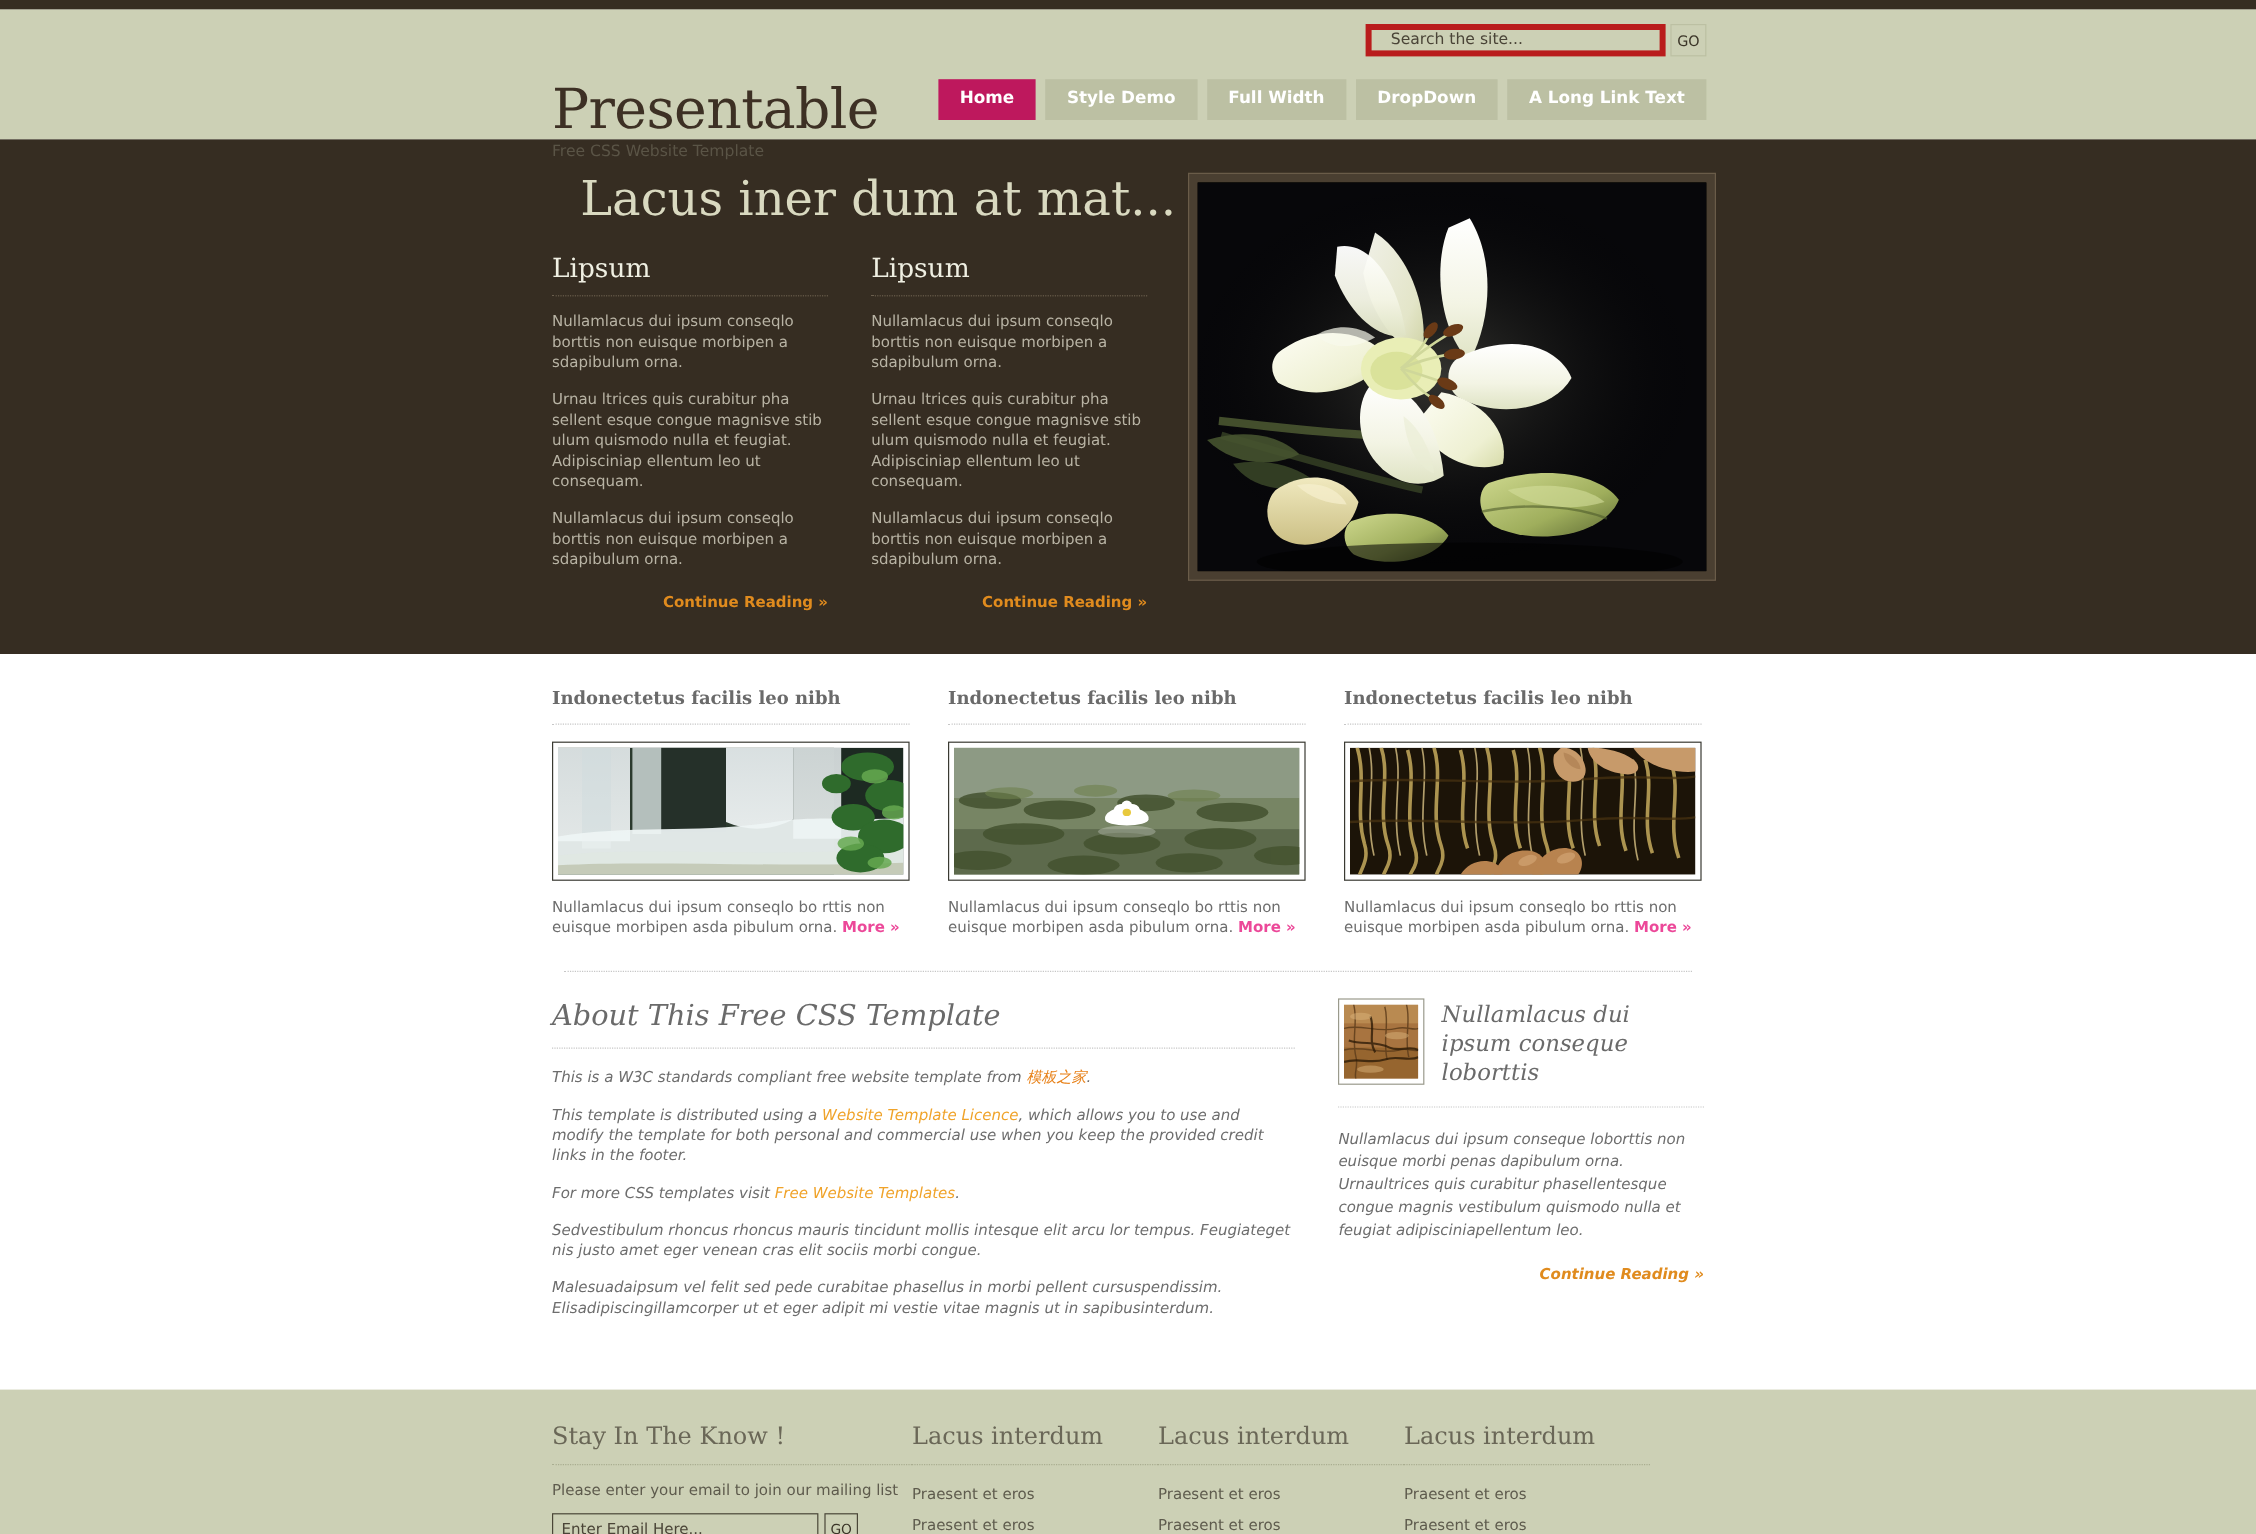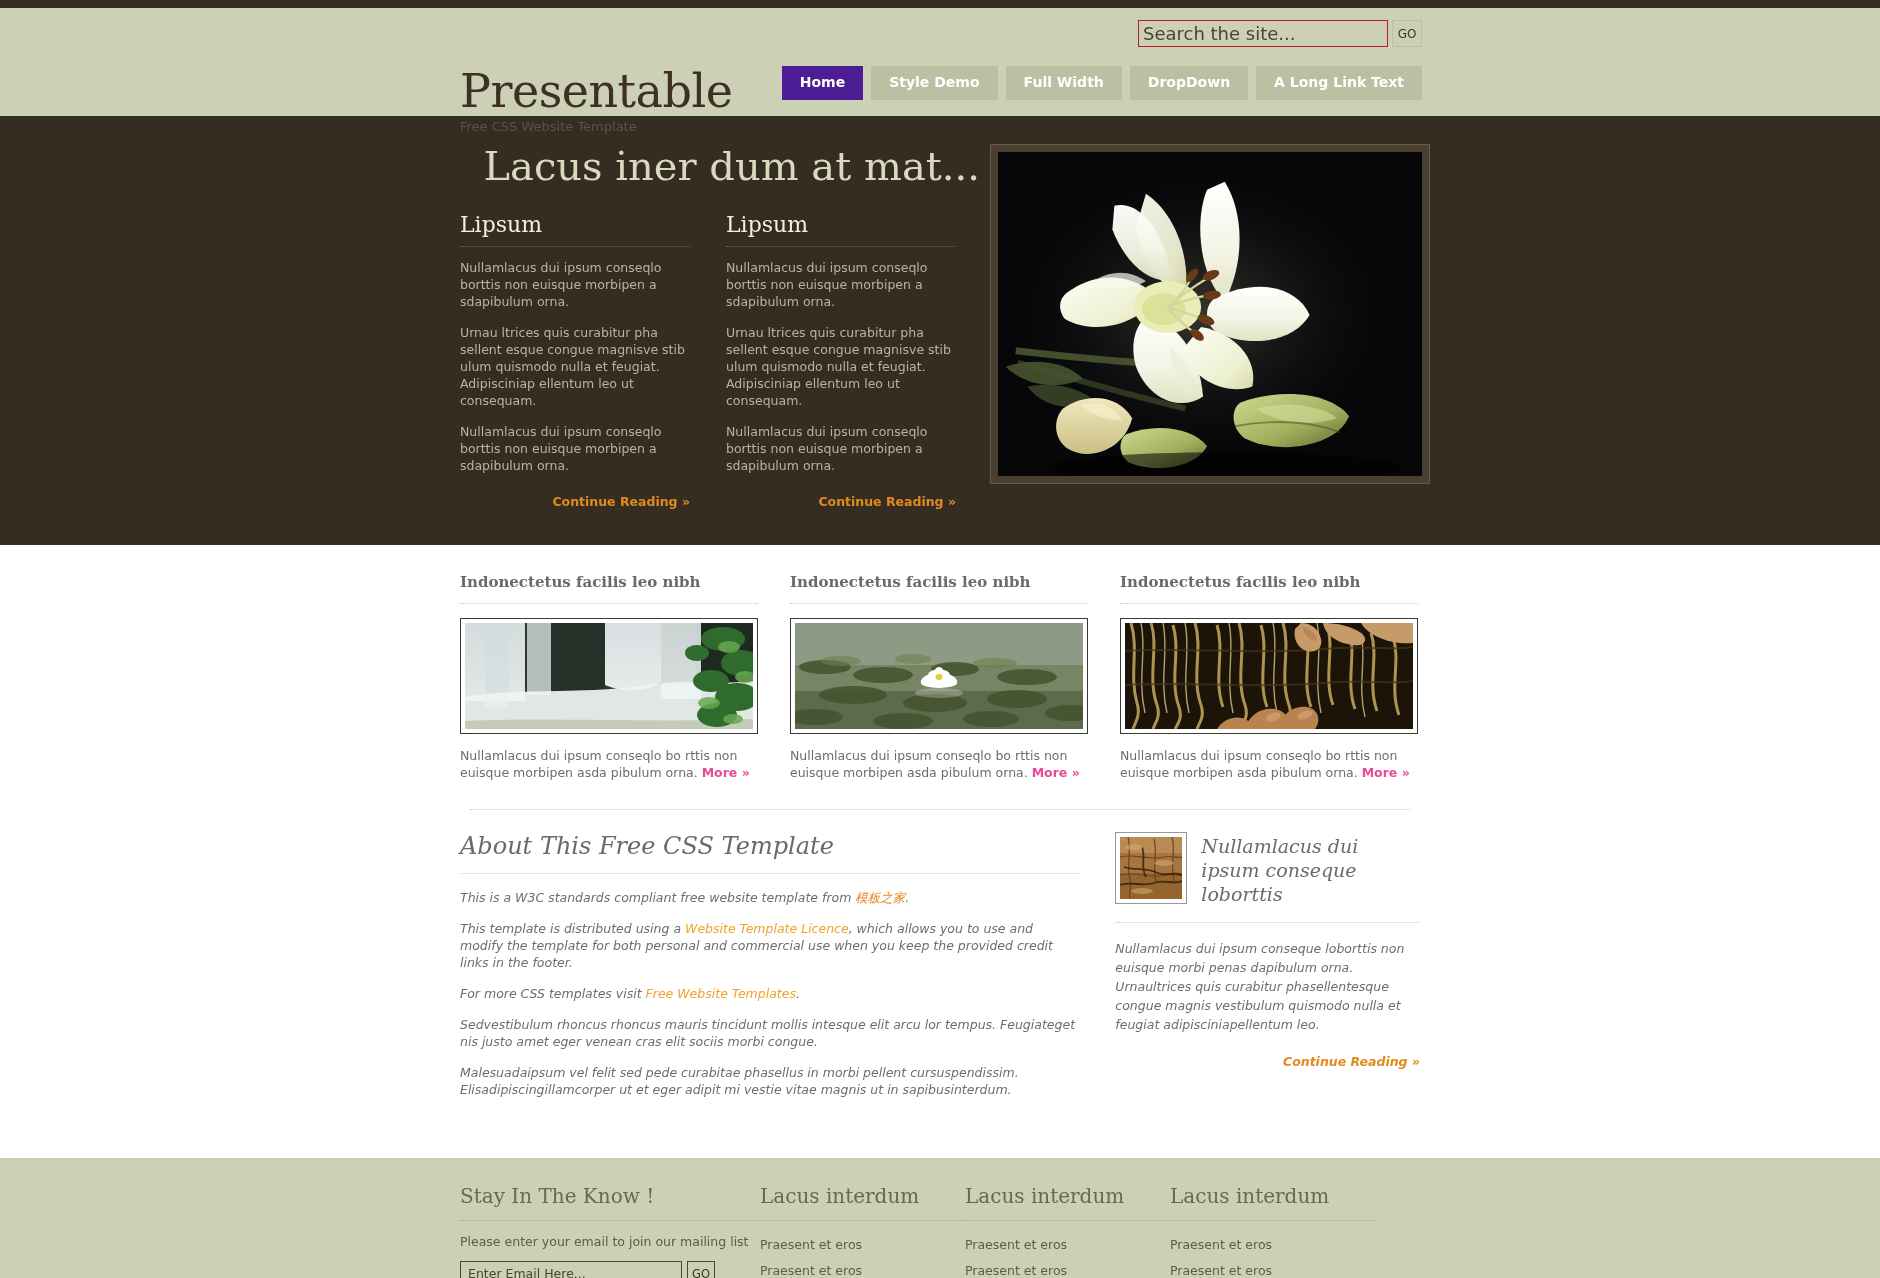--- a/index.html
+++ b/index.html
@@ -19,38 +19,38 @@
   .header .wrap { height:108px; }
   .brand { position:absolute; left:10px; top:32px;margin-top:26px; }
   .brand h1 {
     margin:0; font-family:"DejaVu Serif", serif; font-weight:400;
     font-size:46px; line-height:50px; color:#3d3024; letter-spacing:-0.5px;
   }
   .brand .tagline { font-size:13px; color:#5a5446; margin-top:3px; }
 
   .search-box { position:absolute; right:8px; top:12px; display:flex; }
   .search-input {
-    width:250px; height:27px; border:1px solid #b91c1c; background:#ccd0b5;
-    padding:0 4px; font-size:18px; color:#4a4437; font-family:"DejaVu Sans", sans-serif;
+    width:250px; height:27px; border:5px solid #b91c1c; background:#ccd0b5;
+    padding:0 16px; font-size:13px; color:#4a4437; font-family:"DejaVu Sans", sans-serif;
     outline:none;
   }
   .search-input::placeholder { color:#4a4437; opacity:1; }
   .search-go {
     width:30px; height:27px; margin-left:4px; border:1px solid #bcc0a3;
     background:#ccd0b5; font-size:12px; color:#3b3528; cursor:pointer;
     font-family:"DejaVu Sans", sans-serif; padding:0;
   }
 
   .nav { position:absolute; right:8px; top:58px; display:flex; gap:8px; }
   .nav a {
     display:block; padding:9px 18px 10px; background:#bcc0a3; color:#ffffff;
     font-size:14px; font-weight:bold; text-decoration:none; line-height:15px;
     font-family:"DejaVu Sans", sans-serif;
   }
-  .nav a.active { background:#4c1d95;text-align:right; }
+  .nav a.active { background:#be185d;text-align:right; }
 
   
   .hero { background:#362d22; padding:28px 0 36px; }
   .hero .wrap { display:flex; }
   .hero-left { width:530px; padding-left:10px; }
   .hero-right { width:440px; padding-left:10px; }
   .hero h2 {
     margin:0 0 26px; font-family:"DejaVu Serif", serif; font-weight:400;
     font-size:40px; line-height:44px; color:#d9d9c0;text-align:right;
   }

